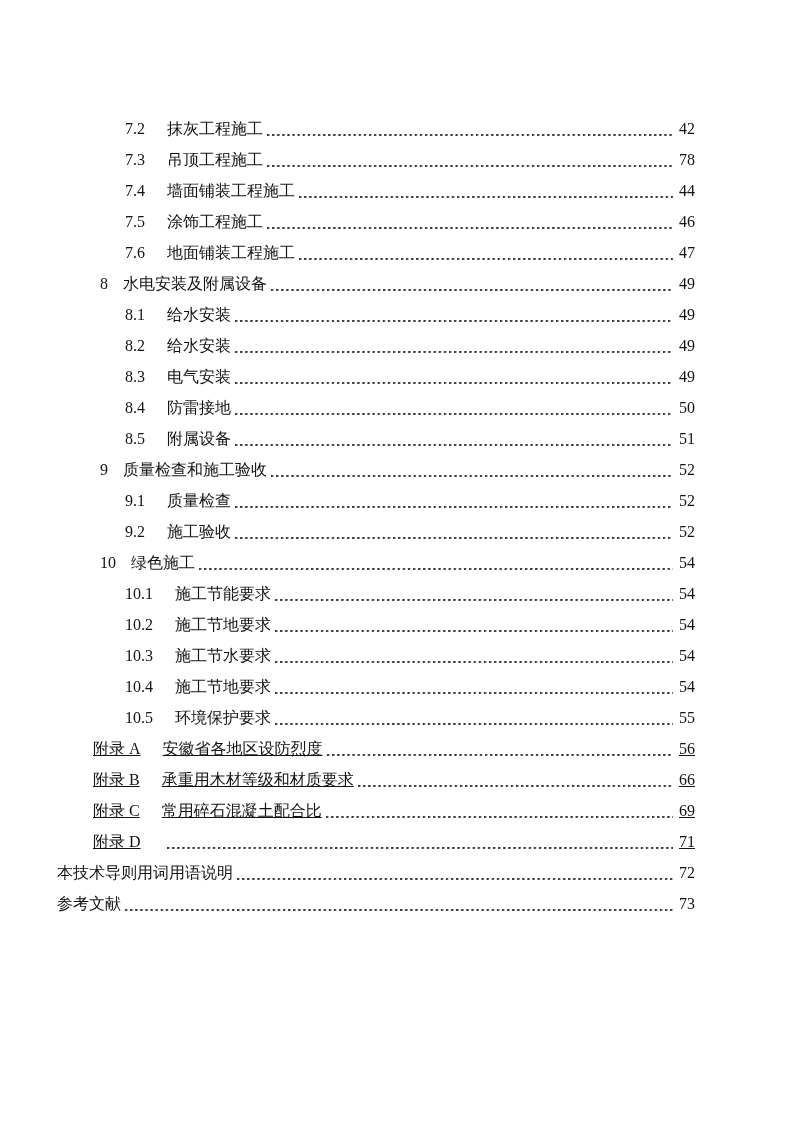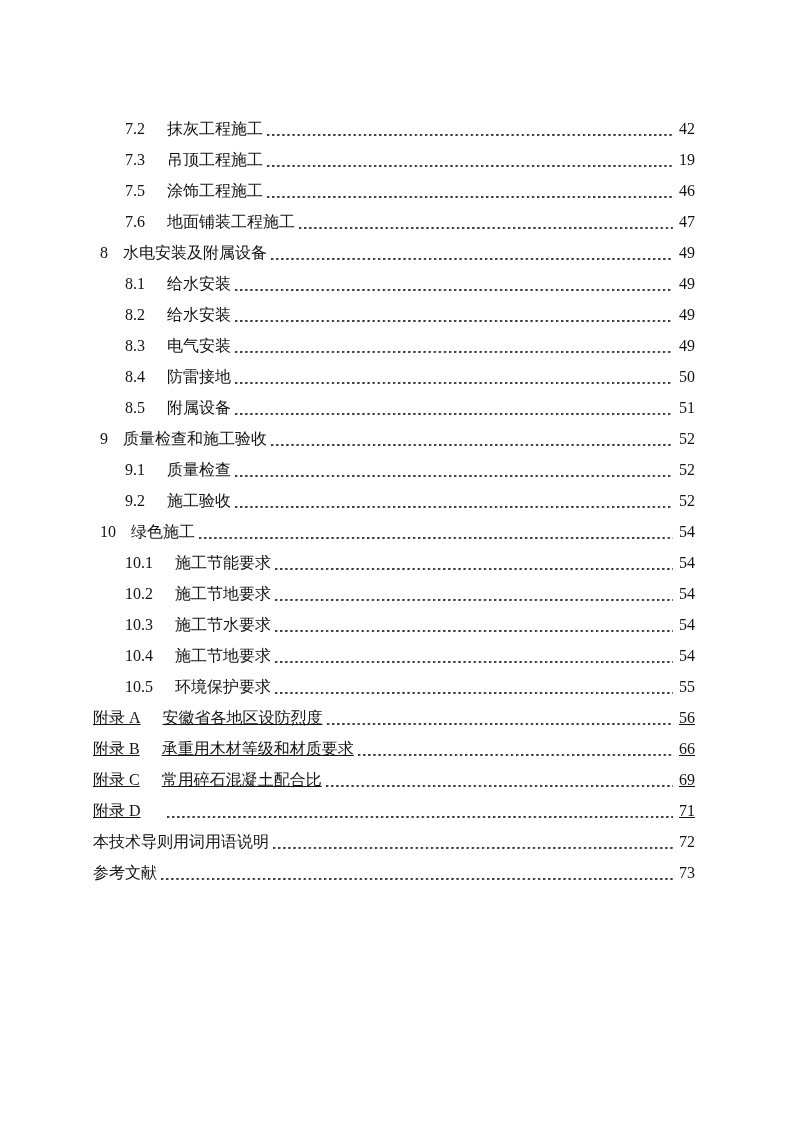--- a/index.html
+++ b/index.html
@@ -24,21 +24,21 @@
     height: 31px;
     line-height: 31px;
     font-size: 16px;
     color: #131313;
     white-space: nowrap;
   }
   
   .toc-row.chapter  { padding-left: 100px; }
   .toc-row.section  { padding-left: 125px; }
   .toc-row.appendix { padding-left: 93px; text-decoration: underline; }
-  .toc-row.plain    { padding-left: 93px; }
+  .toc-row.plain    { padding-left: 57px; }
 
   .num { flex: none; }
   .chapter  .num { margin-right: 15px; }
   .section  .num { margin-right: 22px; }
   .appendix .num { margin-right: 22px; }
 
   .title { flex: none; }
 
   .dots {
     flex: 1 1 auto;
@@ -59,21 +59,27 @@
       <div class="toc-row section">
         <span class="num">7.2</span>
         <span class="title">抹灰工程施工</span>
         <span class="dots"></span>
         <span class="pagenum">42</span>
       </div>
       <div class="toc-row section">
         <span class="num">7.3</span>
         <span class="title">吊顶工程施工</span>
         <span class="dots"></span>
-        <span class="pagenum">19</span>
+        <span class="pagenum">78</span>
+      </div>
+      <div class="toc-row section">
+        <span class="num">7.4</span>
+        <span class="title">墙面铺装工程施工</span>
+        <span class="dots"></span>
+        <span class="pagenum">44</span>
       </div>
       <div class="toc-row section">
         <span class="num">7.5</span>
         <span class="title">涂饰工程施工</span>
         <span class="dots"></span>
         <span class="pagenum">46</span>
       </div>
       <div class="toc-row section">
         <span class="num">7.6</span>
         <span class="title">地面铺装工程施工</span>

